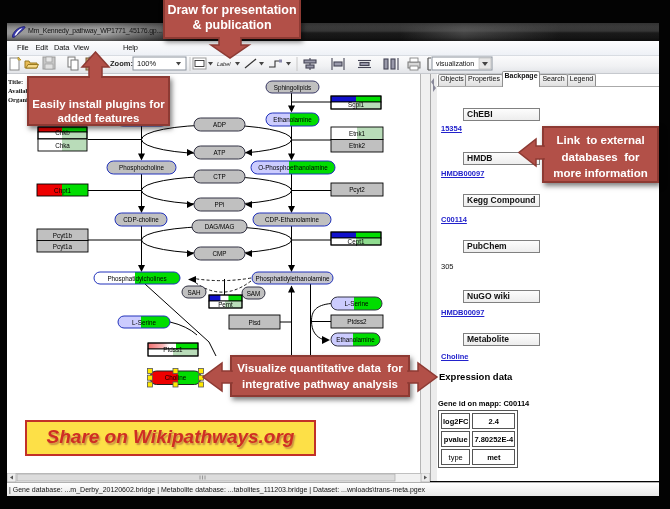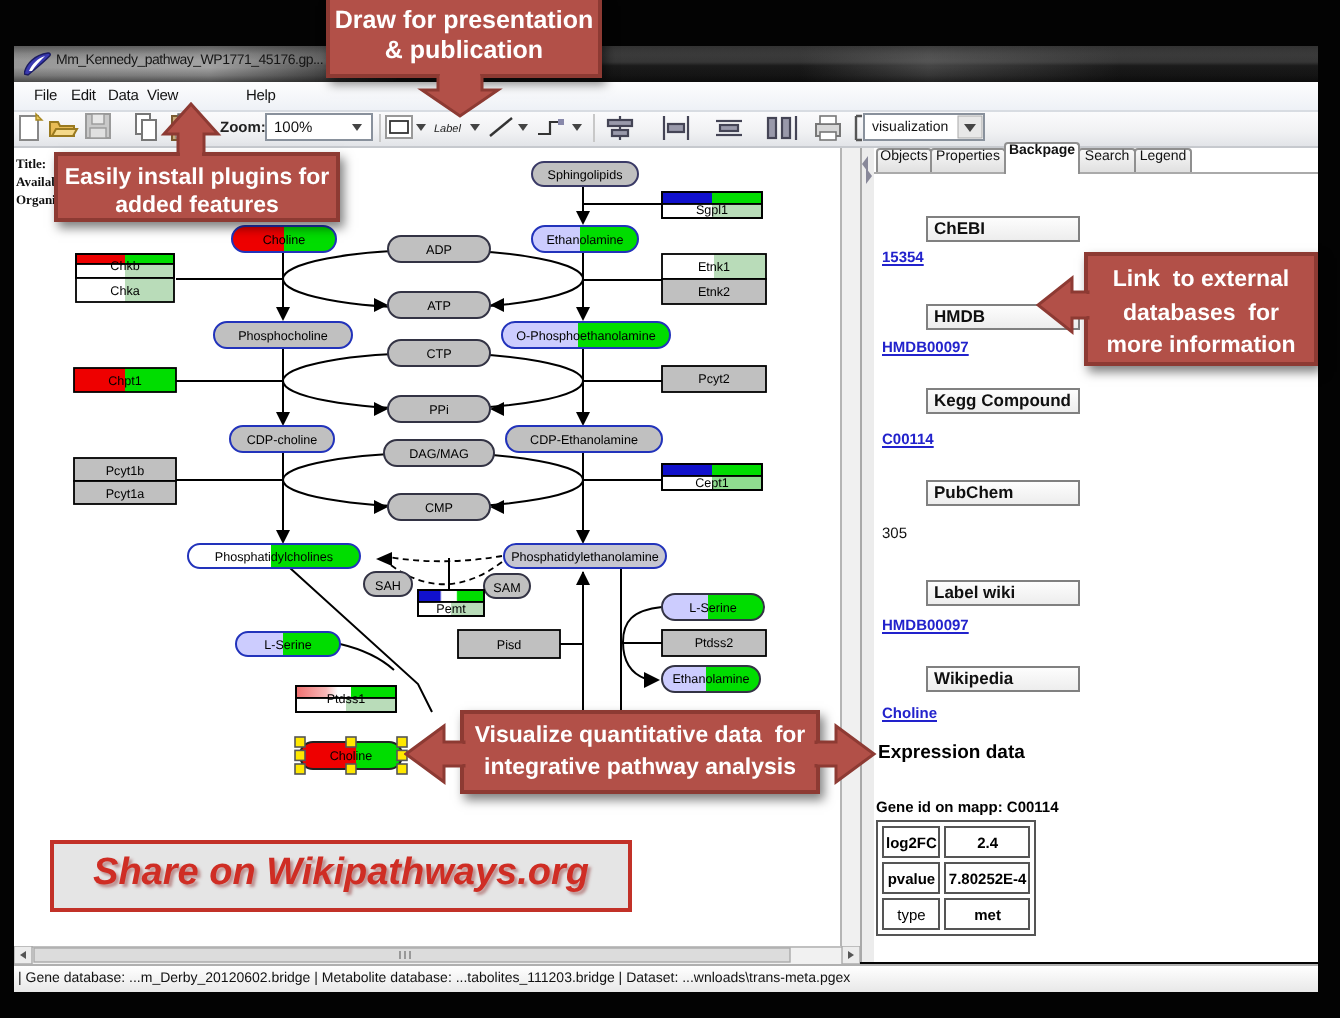--- a/index.html
+++ b/index.html
@@ -36,21 +36,21 @@
  font-size:7px;color:#111;text-align:center;}
 .tabactive{top:71px;height:15px;background:#ffffff;font-weight:bold;z-index:3;}
 .secbox{position:absolute;left:463px;width:72px;height:11px;border:1px solid #808080;
  background:linear-gradient(to bottom,#fdfdfd,#ededed);font-weight:bold;font-size:8.5px;
  color:#101010;padding-left:3px;line-height:11px;}
 .plink{position:absolute;left:441px;font-size:7.5px;font-weight:bold;color:#2222cc;text-decoration:underline;}
 
 .co{position:absolute;background:#b25048;border:2px solid #8d3a33;color:#ffffff;
  font-weight:bold;text-align:center;box-shadow:2px 3px 5px rgba(0,0,0,.5);z-index:20;}
 .coarrow{position:absolute;z-index:21;}
-#share{left:25px;top:420px;width:287px;height:32px;border:2px solid #c23128;background:#e5e5e5;
+#share{left:25px;top:420px;width:287px;height:32px;border:2px solid #c23128;background:#fde047;
  text-align:center;z-index:15;}
 #share div{font-style:italic;font-weight:bold;font-size:19px;color:#cf2d24;margin-top:4px;
  text-shadow:1.5px 1.5px 1.5px rgba(150,60,60,.5);}
 </style>
 </head>
 <body>
 
 <div class="abs" id="titlebar"></div>
 <div class="abs" id="titleglow"></div>
 <div class="abs" id="titleglow2"></div>
@@ -395,23 +395,23 @@
 <div class="tab" style="left:567px;width:27px;">Legend</div>
 <div class="abs" style="left:437px;top:86px;width:222px;height:1px;background:#aaa;z-index:2;"></div>
 <div class="secbox" style="top:108px;">ChEBI</div>
 <div class="plink" style="top:124px;">15354</div>
 <div class="secbox" style="top:152px;">HMDB</div>
 <div class="plink" style="top:169px;">HMDB00097</div>
 <div class="secbox" style="top:194px;">Kegg Compound</div>
 <div class="plink" style="top:215px;">C00114</div>
 <div class="secbox" style="top:240px;">PubChem</div>
 <div class="abs" style="left:441px;top:262px;font-size:7.5px;color:#111;">305</div>
-<div class="secbox" style="top:290px;">Label wiki</div>
+<div class="secbox" style="top:290px;">NuGO wiki</div>
 <div class="plink" style="top:308px;">HMDB00097</div>
-<div class="secbox" style="top:333px;">Wikipedia</div>
+<div class="secbox" style="top:333px;">Metabolite</div>
 <div class="plink" style="top:352px;">Choline</div>
 <div class="abs" style="left:439px;top:371px;font-size:9.5px;font-weight:bold;color:#000;">Expression data</div>
 <div class="abs" style="left:438px;top:399px;font-size:7.5px;font-weight:bold;color:#000;">Gene id on mapp: C00114</div>
 <table class="abs" style="left:438px;top:410px;border-collapse:separate;border-spacing:2px;border:1px solid #555;background:#fff;">
  <tbody>
  <tr>
         <td style="border:1px solid #555;height:12px;font-size:7.5px;font-weight:bold;text-align:center;">log2FC</td>
      <td style="border:1px solid #555;font-size:7.5px;font-weight:bold;text-align:center;">2.4</td>
       </tr>
  <tr>
@@ -440,21 +440,21 @@
       <line x1="195.5" y1="2.5" x2="195.5" y2="6.5"></line>
       <line x1="198" y1="2.5" x2="198" y2="6.5"></line>
     </g>
 </svg>
 
 <div class="co" style="left:163px;top:0px;width:134px;height:34px;font-size:12.5px;line-height:15px;padding-top:3px;border-top:none;">Draw for presentation<br>&amp; publication</div>
 <svg class="coarrow" style="left:205px;top:37px;" width="52" height="22" viewBox="0 0 52 22">
  <path d="M14,0 L14,8 L6,8 L25,21 L44,8 L36,8 L36,0 Z" fill="#b25048" stroke="#8d3a33" stroke-width="1.5"></path>
  <rect x="15" y="0" width="20" height="2" fill="#b25048"></rect>
 </svg>
-<div class="co" style="left:27px;top:76px;width:139px;height:27px;font-size:11.5px;line-height:14px;padding-top:4px;">Easily install plugins for<br>added features</div>
+<div class="co" style="left:27px;top:76px;width:139px;height:27px;font-size:11.5px;line-height:14px;padding-top:19px;">Easily install plugins for<br>added features</div>
 <svg class="coarrow" style="left:78px;top:51px;" width="36" height="27" viewBox="0 0 36 27">
  <path d="M11,26 L11,16 L4,16 L17.5,1 L31,16 L24,16 L24,26 Z" fill="#b25048" stroke="#8d3a33" stroke-width="1.5"></path>
  <rect x="12" y="24" width="11" height="3" fill="#b25048"></rect>
 </svg>
 <div class="co" style="left:542px;top:126px;width:113px;height:49px;font-size:11.5px;line-height:16.5px;padding-top:4px;">Link&nbsp; to external<br>databases&nbsp; for<br>more information</div>
 <svg class="coarrow" style="left:518px;top:137px;" width="27" height="31" viewBox="0 0 27 31">
  <path d="M26,9 L18,9 L18,2 L1,15.5 L18,29 L18,22 L26,22 Z" fill="#b25048" stroke="#8d3a33" stroke-width="1.5"></path>
  <rect x="24" y="10" width="3" height="11" fill="#b25048"></rect>
 </svg>
 <div class="co" style="left:230px;top:355px;width:176px;height:35px;font-size:11.5px;line-height:16px;padding-top:3px;">Visualize quantitative data&nbsp; for<br>integrative pathway analysis</div>

